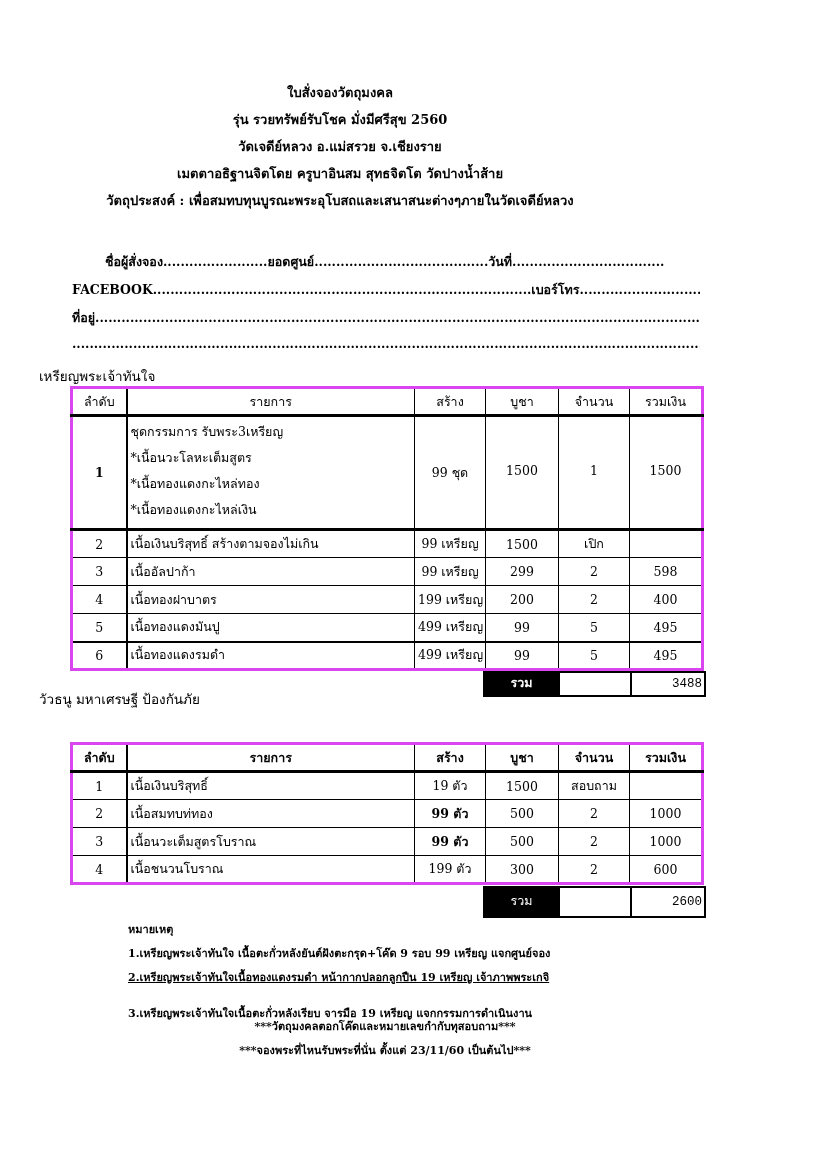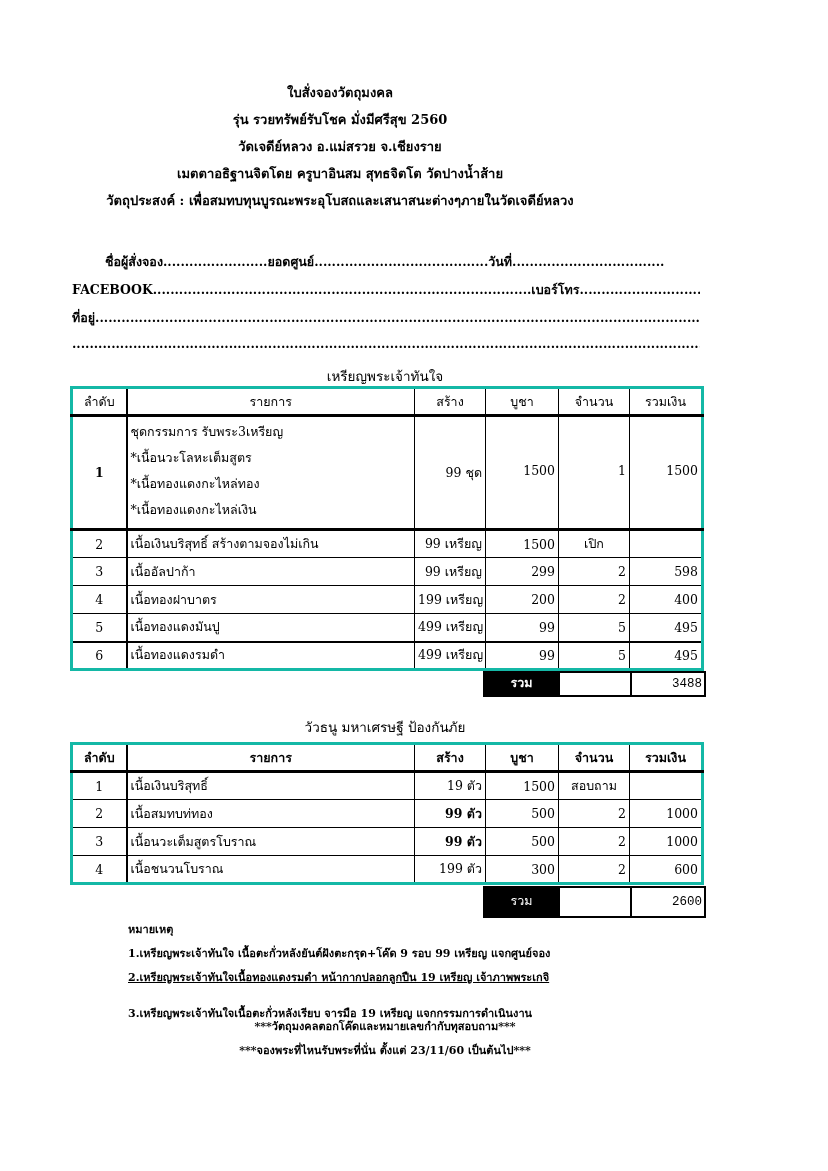--- a/index.html
+++ b/index.html
@@ -1,26 +1,26 @@
 <!DOCTYPE html>
 <html><head>
   <meta charset="utf-8">
   <style>
     html, body { margin: 0; padding: 0; background: #ffffff; }
     body { width: 828px; height: 1171px; position: relative; overflow: hidden; color: #000; font-family: "DejaVu Serif", serif; }
     .title-line { position: absolute; left: 0; width: 680px; text-align: center; font-weight: bold; font-size: 13px; white-space: nowrap; }
     .form-line { position: absolute; font-weight: bold; font-size: 12.5px; white-space: nowrap; overflow: hidden; }
-    .section-title { position: absolute; left: 0; width: 770px; text-align: center; font-size: 13.5px; white-space: nowrap; }
-    table.order { position: absolute; border-collapse: collapse; table-layout: fixed; border: 3px solid #14b8a6; }
+    .section-title { position: absolute; left: 0; width: 770px; font-size: 13.5px; white-space: nowrap; padding-left: 39px; }
+    table.order { position: absolute; border-collapse: collapse; table-layout: fixed; border: 3px solid #d946ef; }
     table.order td, table.order th { border: 1px solid #000; padding: 0 3px; font-size: 12.5px; font-weight: normal; overflow: hidden; white-space: nowrap; }
     table.order thead th { text-align: center; border-bottom: 3px solid #000; }
     table.t2 thead th { font-weight: bold; }
     .c-idx { text-align: center; }
     .c-name { text-align: left; border-left: 2px solid #000 !important; }
-    .c-num { text-align: right; }
+    .c-num { text-align: center; }
     .c-center { text-align: center; margin-top: 20px; }
     .item-title { font-weight: normal; }
     .sub-item { display: block; line-height: 26px; }
     .total-box { position: absolute; display: flex; border: 2px solid #000; font-family: Liberation Mono, monospace; }
     .total-label { background: #000; color: #fff; text-align: center; font-size: 12.5px; font-weight: bold; }
     .total-empty { border-left: 2px solid #000; background: #fff; }
     .total-value { border-left: 2px solid #000; text-align: right; font-size: 12.5px; padding-right: 2px; background: #fff; }
     .notes-title { position: absolute; left: 128px; top: 920px; font-weight: bold; font-size: 11px; }
     .note { position: absolute; left: 128px; font-weight: bold; font-size: 11px; white-space: nowrap; }
     .footer-line { position: absolute; left: 0; width: 770px; text-align: center; font-weight: bold; font-size: 11px; white-space: nowrap; }
@@ -114,21 +114,21 @@
       <td class="c-num">495</td>
     </tr>
   </tbody>
 </table>
 <div class="total-box" style="left:483px; top:671px; height:22px;">
   <div class="total-label" style="width:73px; line-height:22px;">รวม</div>
   <div class="total-empty" style="width:70px;"></div>
   <div class="total-value" style="width:70px; line-height:22px;">3488</div>
 </div>
 
-<div class="section-title" style="top:716px;">วัวธนู มหาเศรษฐี ป้องกันภัย</div>
+<div class="section-title" style="top:688px;">วัวธนู มหาเศรษฐี ป้องกันภัย</div>
 <table class="order t2" style="left:70px; top:742px; width:631px;">
   <colgroup>
     <col style="width:55px">
       <col style="width:288px">
       <col style="width:71px">
       <col style="width:73px">
       <col style="width:71px">
       <col style="width:73px">
   </colgroup>
   <thead>

